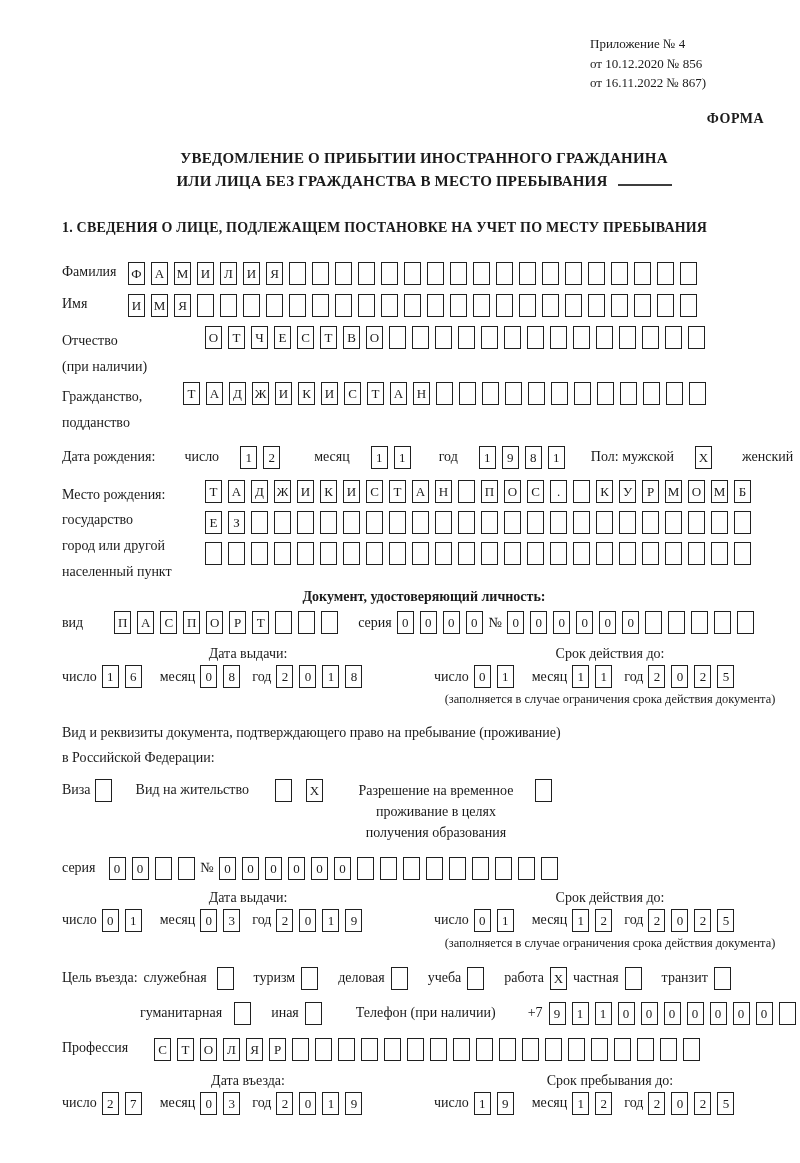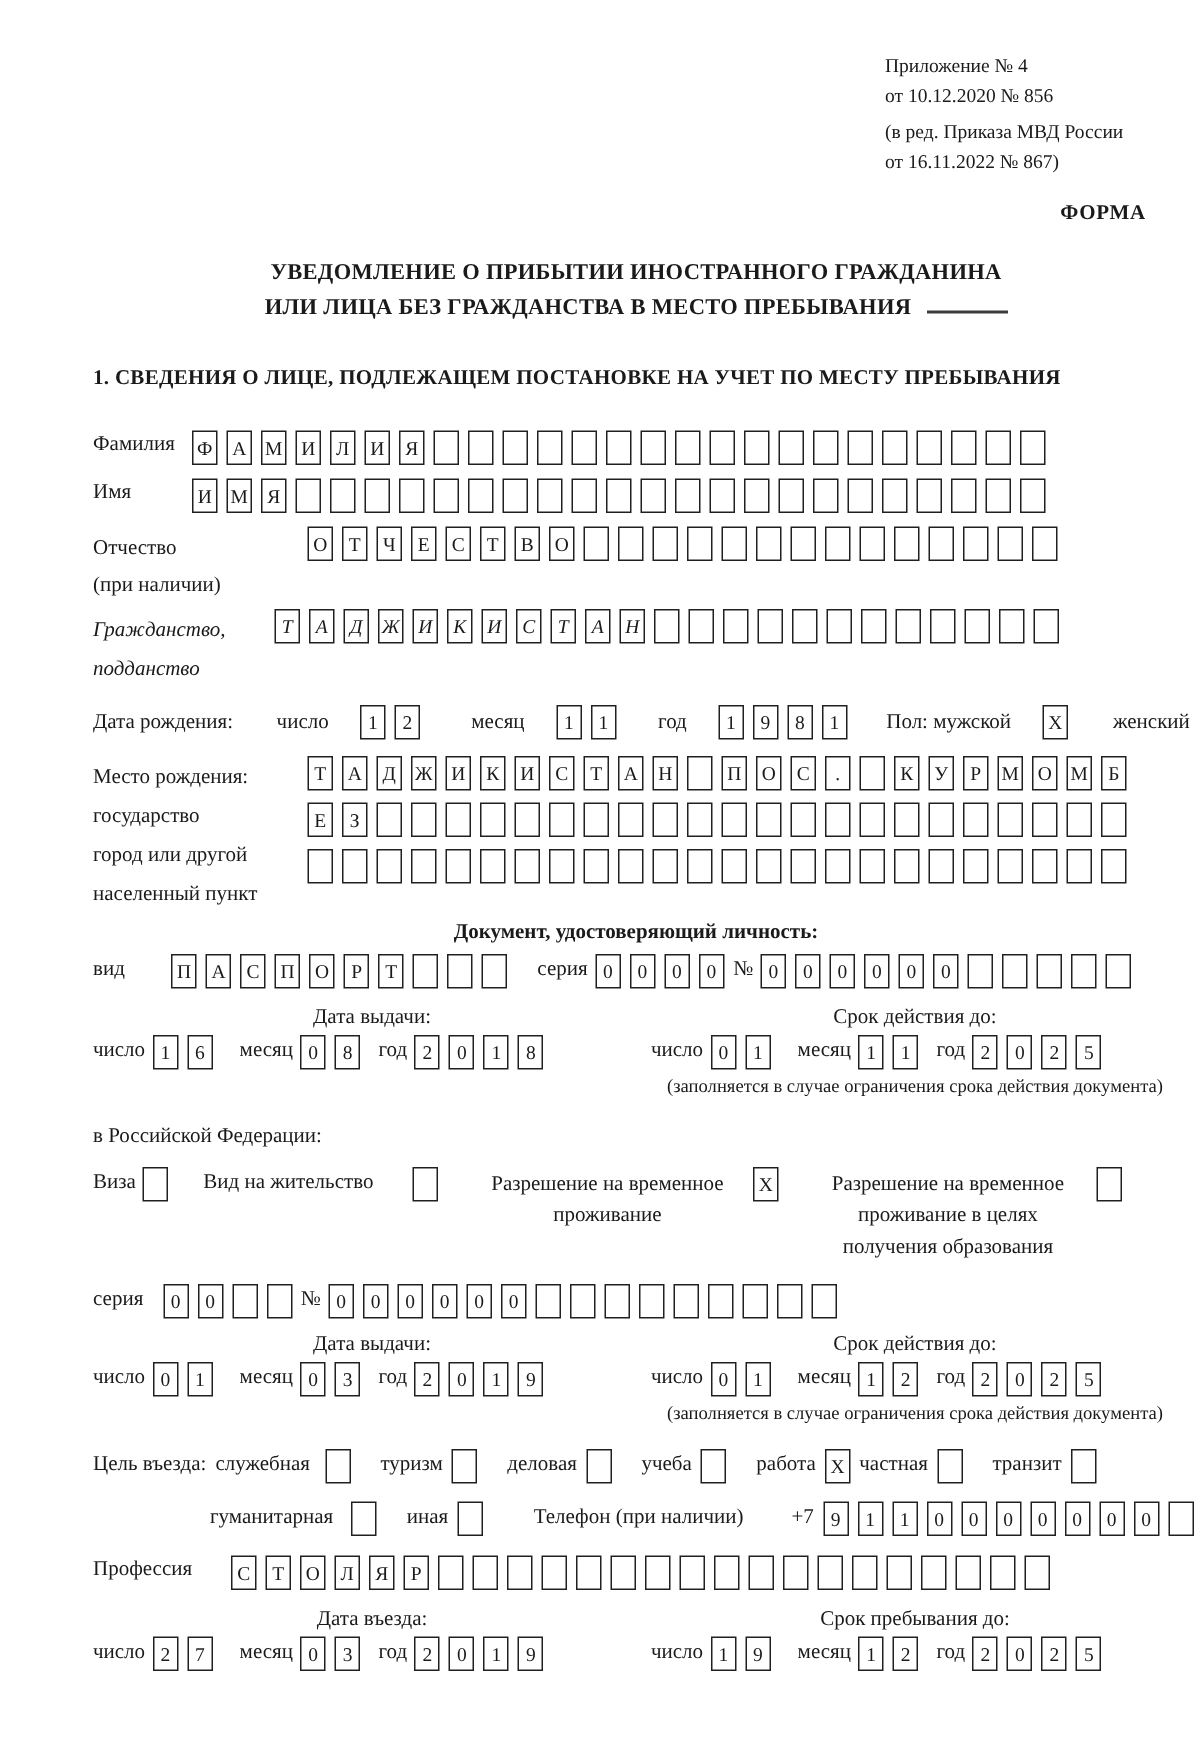--- a/index.html
+++ b/index.html
@@ -52,21 +52,20 @@
   .purp2{margin-top:12px;margin-left:78px;}
 </style>
 </head>
 <body>
 
 <div class="page">
 
   <div class="hdr">
     <div>Приложение № 4</div>
     <div>от 10.12.2020 № 856</div>
-    <div class="gap">(в ред. Приказа МВД России</div>
     <div>от 16.11.2022 № 867)</div>
   </div>
 
   <div class="forma">ФОРМА</div>
 
   <div class="title">
     <div>УВЕДОМЛЕНИЕ О ПРИБЫТИИ ИНОСТРАННОГО ГРАЖДАНИНА</div>
     <div>
       <span>ИЛИ ЛИЦА БЕЗ ГРАЖДАНСТВА В МЕСТО ПРЕБЫВАНИЯ</span><span class="uline"></span>
     </div>
@@ -160,21 +159,21 @@
         <span class="bx"></span>
         <span class="bx"></span>
         <span class="bx"></span>
         <span class="bx"></span>
         <span class="bx"></span>
         <span class="bx"></span>
         <span class="bx"></span>
       </div>
   </div>
 
-  <div class="frow" style="margin-top:2px;font-style:italic;">
+  <div class="frow" style="margin-top:2px;">
     <div class="lab lab2 w121">
       <div>Гражданство,</div>
       <div>подданство</div>
     </div>
     <div class="boxes">
         <span class="bx">Т</span>
         <span class="bx">А</span>
         <span class="bx">Д</span>
         <span class="bx">Ж</span>
         <span class="bx">И</span>
@@ -398,33 +397,33 @@
             <span class="bx">0</span>
             <span class="bx">2</span>
             <span class="bx">5</span>
           </span>
       </div>
       <div class="note">(заполняется в случае ограничения срока действия документа)</div>
     </div>
   </div>
 
   <div class="para">
+    <div>Вид и реквизиты документа, подтверждающего право на пребывание (проживание)</div>
     <div>в Российской Федерации:</div>
   </div>
 
   <div class="rvp-row">
     <span class="rvp-lbl">Виза</span>
     <span class="boxes" style="margin-left:4px;">
         <span class="bx"></span>
       </span>
     <span class="rvp-lbl" style="margin-left:18px;">Вид на жительство</span>
     <span class="boxes" style="margin-left:26px;">
         <span class="bx"></span>
       </span>
-    <div class="rvp-ml" style="width:178px;margin-left:18px;">Разрешение на временное проживание</div>
     <span class="boxes" style="margin-left:8px;">
         <span class="bx">X</span>
       </span>
     <div class="rvp-ml" style="width:182px;margin-left:16px;">Разрешение на временное проживание в целях получения образования</div>
     <span class="boxes" style="margin-left:8px;">
         <span class="bx"></span>
       </span>
   </div>
 
   <div class="dl" style="margin-top:14px;">

